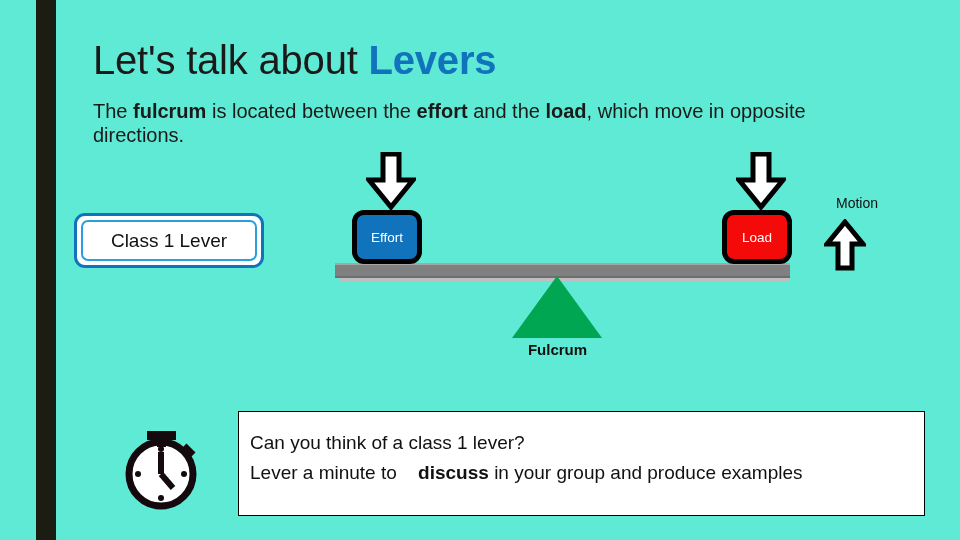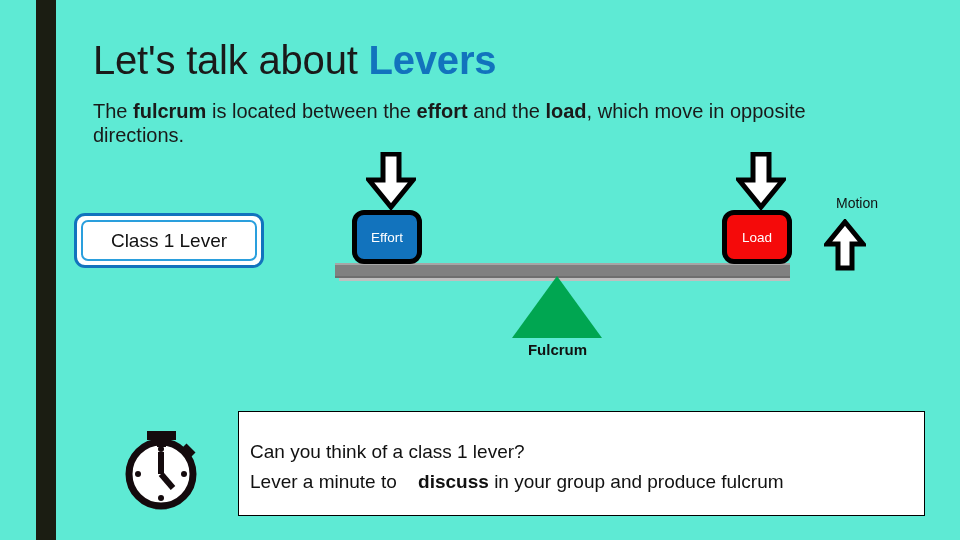--- a/index.html
+++ b/index.html
@@ -187,21 +187,21 @@
   
   .question-box {
     position: absolute;
     left: 238px;
     top: 411px;
     width: 687px;
     height: 105px;
     border: 1.5px solid #000000;
     box-sizing: border-box;
     background: #ffffff;
-    padding: 25px 11px 0 11px;
+    padding: 16px 11px 0 11px;
   }
   .question-line {
     font-size: 19px;
     line-height: 30px;
     color: #111111;
     white-space: nowrap;
   }
   .question-line b { font-weight: bold; margin-left: 16px; }
 </style>
 </head>
@@ -264,16 +264,16 @@
       <line x1="47" y1="58" x2="59" y2="72" stroke="#140a0d" stroke-width="6" stroke-linecap="butt"></line>
       <circle cx="47" cy="33" r="3" fill="#140a0d"></circle>
       <circle cx="24" cy="58" r="3" fill="#140a0d"></circle>
       <circle cx="70" cy="58" r="3" fill="#140a0d"></circle>
       <circle cx="47" cy="82" r="3" fill="#140a0d"></circle>
     </svg>
   </div>
 
   <div class="question-box" id="task-box">
       <div class="question-line"><span>Can you think of a class 1 lever?</span></div>
-      <div class="question-line"><span>Lever a minute to </span><b>discuss</b><span> in your group and produce fulcrum</span></div>
+      <div class="question-line"><span>Lever a minute to </span><b>discuss</b><span> in your group and produce examples</span></div>
     </div>
 
 </div>
 
 </body></html>

